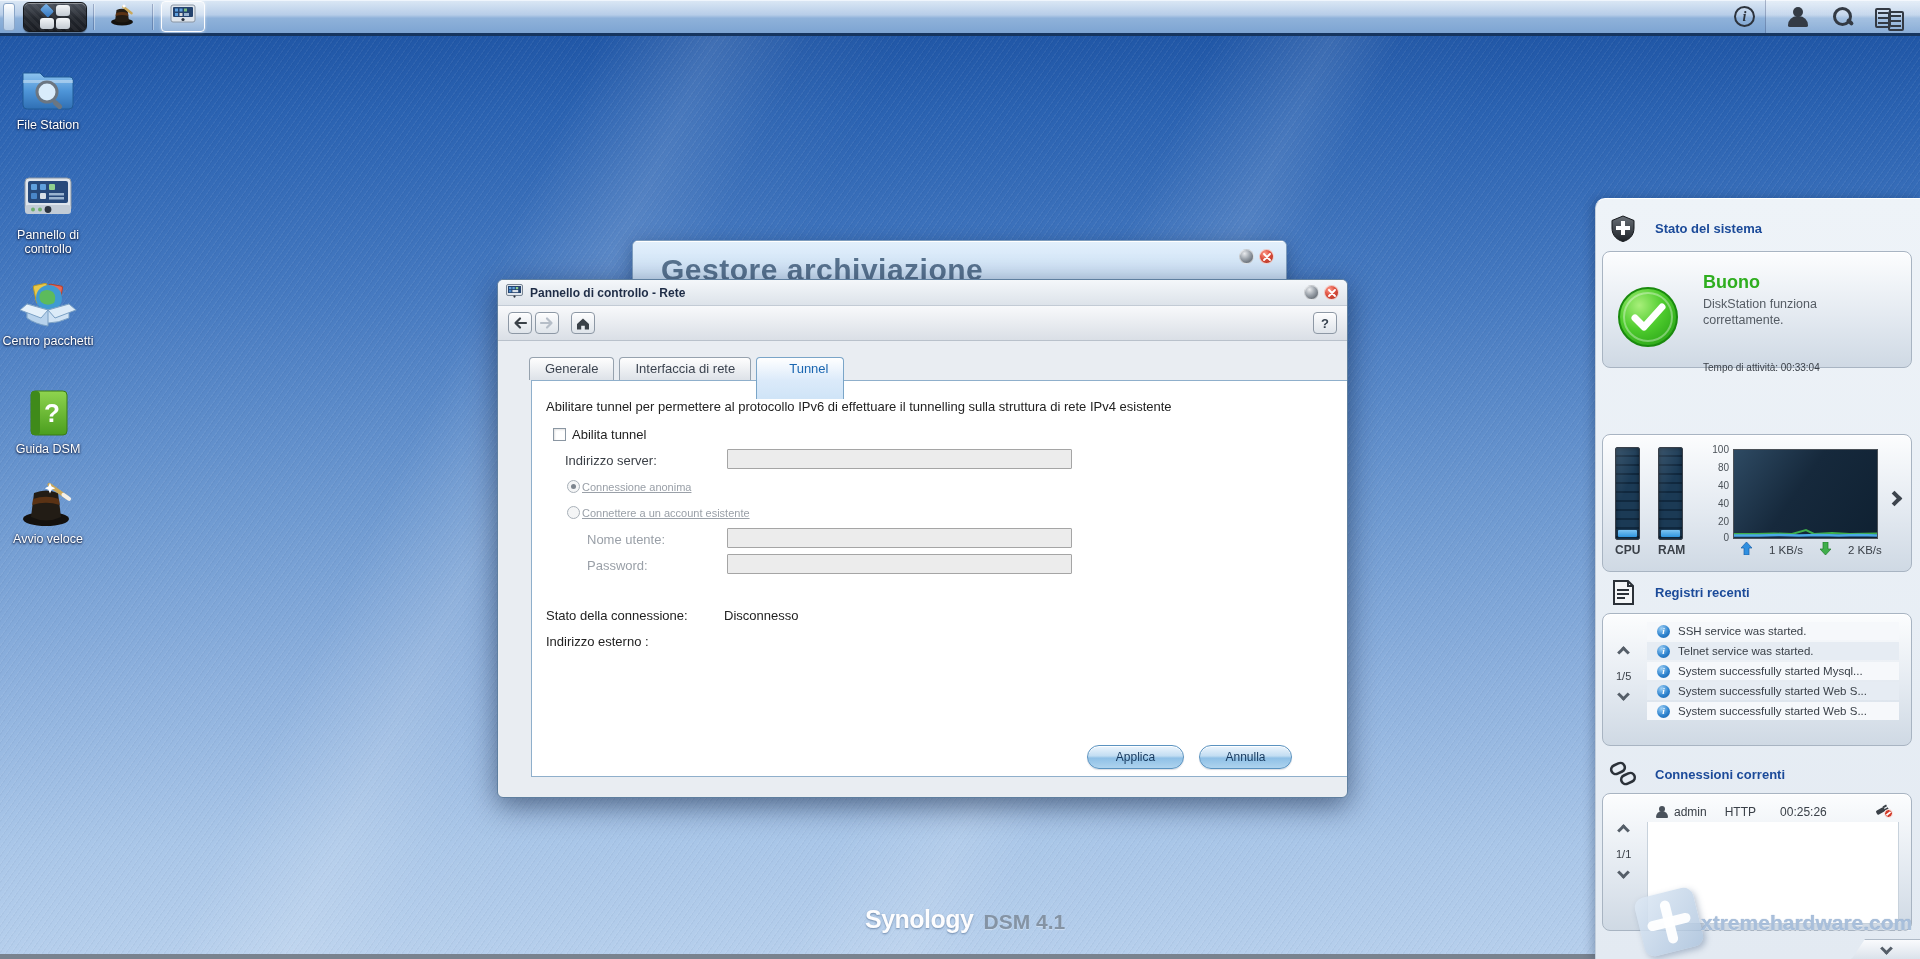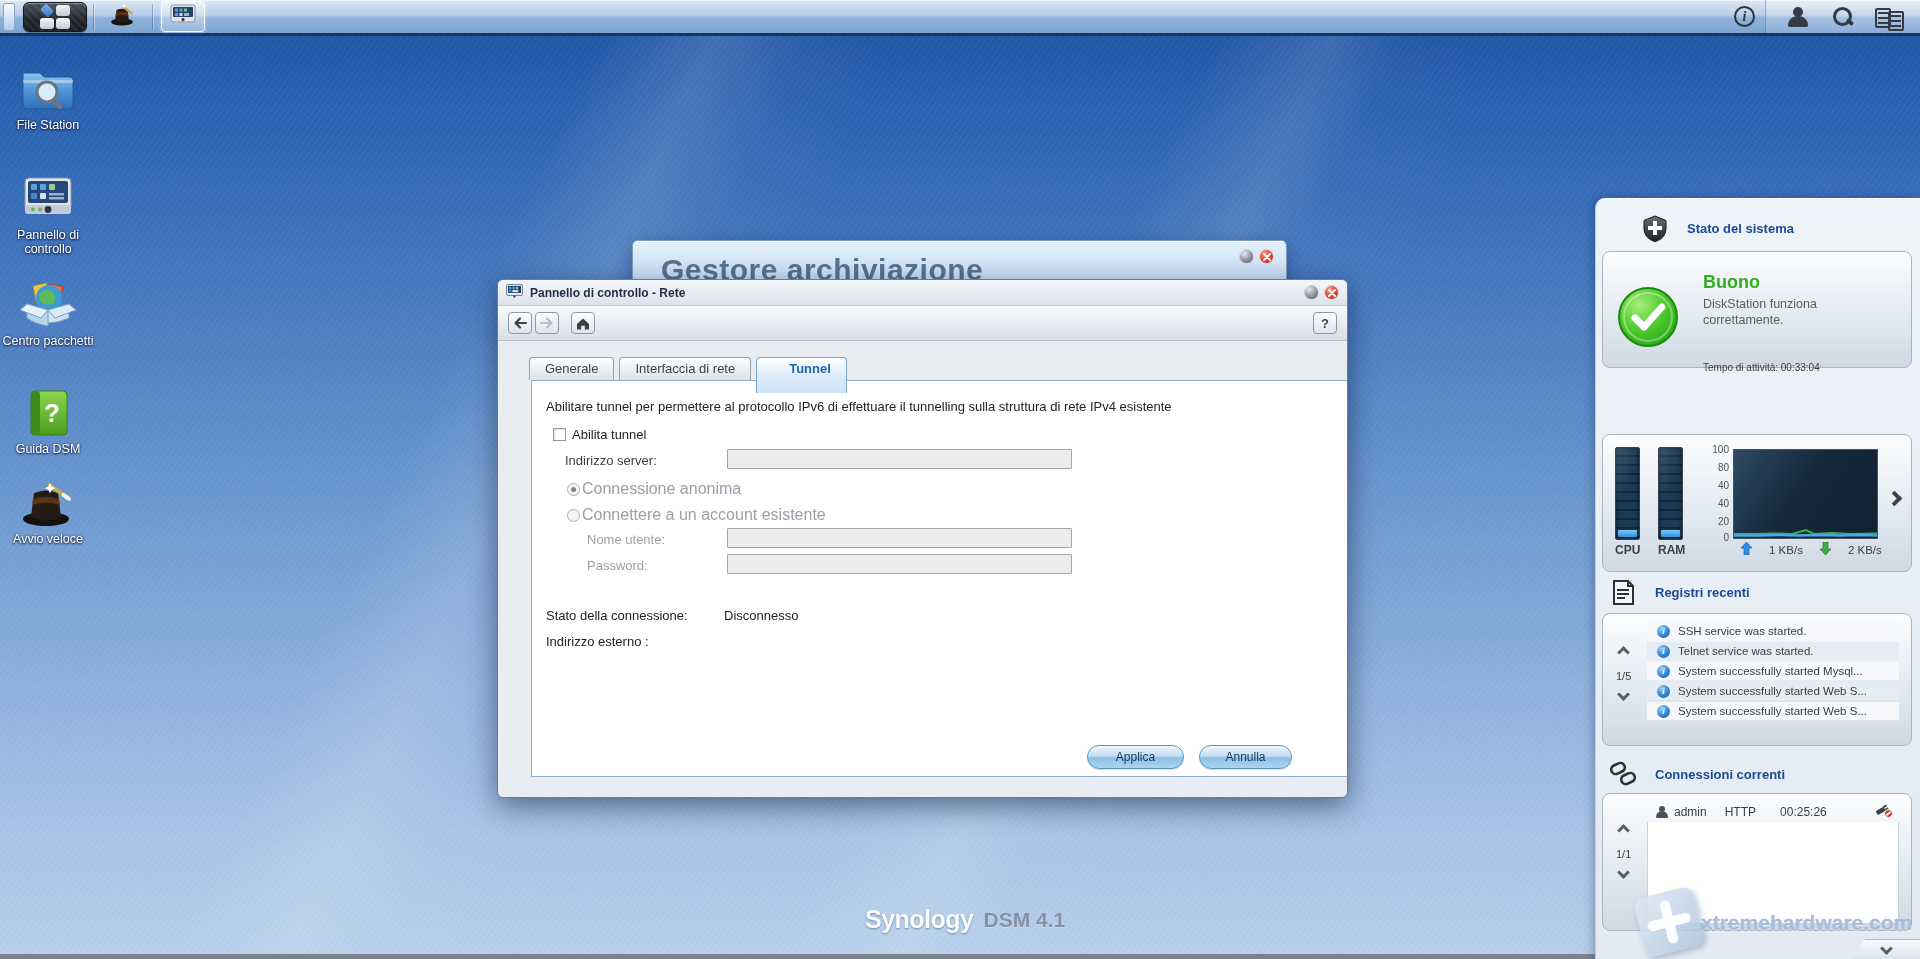--- a/index.html
+++ b/index.html
@@ -115,42 +115,42 @@
   }
   .tool-btn.home { margin-left:9px; }
   .tool-btn.help { margin-left:auto; margin-right:0; font-size:13px; font-weight:bold; color:#36414e; }
   .dlg-tabs { position:absolute; left:31px; top:77px; display:flex; gap:5px; z-index:3; }
   .tab {
     height:23px; line-height:21px; padding:0 15px; font-size:13px; color:#3c4450;
     border:1px solid #96a2ae; border-bottom:none; border-radius:4px 4px 0 0;
     background:linear-gradient(180deg,#fefefe,#dde2e8);
   }
   .tab.active {
-    height:36px; font-weight:bold; color:#1a66b0; border-color:#7aa5c8;
+    height:42px; font-weight:normal; color:#1a66b0; border-color:#7aa5c8;
     background:linear-gradient(180deg,#ffffff 0%, #dbeafa 55%, #cfe4f7 100%);
     padding-left:32px;
   }
   .dlg-panel {
     position:absolute; left:33px; top:100px; width:925px; height:397px;
     background:#fff; border:1px solid #8fafcb;
   }
   .desc { position:absolute; left:14px; top:18px; font-size:13px; color:#222; }
   .chk-row { position:absolute; left:15px; top:46px; display:flex; align-items:center; }
   .checkbox { width:13px; height:13px; background:#fff; border:1px solid #8a96a2; box-shadow:inset 1px 1px 2px rgba(0,0,0,0.12); }
   .chk-row span { margin-left:6px; font-size:13px; color:#222; }
   .frm-label { position:absolute; font-size:13px; color:#3a3f46; }
   .frm-label.dim { color:#9aa0a8; }
   .frm-input {
     position:absolute; left:195px; width:345px; height:20px;
     background:#ececec; border:1px solid #a5a5a5; border-radius:1px;
   }
   .radio-row { position:absolute; left:33px; display:flex; align-items:center; }
   .radio { width:13px; height:13px; border-radius:50%; border:1px solid #a8b0b8; background:#f4f5f6; position:relative; }
   .radio.sel::after { content:""; position:absolute; left:3px; top:3px; width:5px; height:5px; border-radius:50%; background:#7d858e; }
-  .radio-row span { margin-left:2px; font-size:16px; color:#9aa0a8; }
+  .radio-row span { margin-left:2px; font-size:11px; color:#9aa0a8;text-decoration:underline; }
   .status-label { position:absolute; left:14px; font-size:13px; color:#222; }
   .status-value { position:absolute; left:192px; font-size:13px; color:#222; }
   .dlg-btn {
     position:absolute; top:364px; height:24px; border-radius:12px; border:1px solid #5b93c0;
     background:linear-gradient(180deg,#eef6fd 0%, #c2ddf2 45%, #8fc0e6 55%, #aed3ee 100%);
     font-size:12px; color:#16395e; text-align:center; line-height:22px;
     box-shadow:inset 0 1px 0 rgba(255,255,255,0.9), 0 1px 1px rgba(0,30,70,0.15);
   }
 
   
@@ -214,21 +214,21 @@
     color:rgba(166,190,218,0.95); text-shadow:0 1px 0 rgba(255,255,255,0.55), 0 0 1px rgba(110,140,180,0.8); }
 
   .collapse-tab {
     position:absolute; left:255px; top:740px; width:70px; height:21px; z-index:6;
     background:linear-gradient(180deg,#fafbfd,#d9e1ea); border:1px solid #aeb9c6; border-bottom:none;
     clip-path:polygon(20% 0, 100% 0, 100% 100%, 0 100%);
     display:flex; align-items:center; justify-content:center;
   }
 
   
-  .branding { position:absolute; left:865px; top:905px; z-index:4; display:flex; align-items:center; gap:10px; }
+  .branding { position:absolute; left:865px; top:905px; z-index:4; display:flex; align-items:flex-end; gap:10px; }
   .branding .logo { font-size:25px; font-weight:bold; color:#fdfdfe; letter-spacing:-0.5px; text-shadow:0 1px 2px rgba(40,70,110,0.5); }
   .branding .ver { font-size:21px; font-weight:bold; color:#8493a4; text-shadow:0 1px 1px rgba(255,255,255,0.35); }
 </style>
 </head>
 <body>
 
 <div class="desktop"></div>
 <div class="bottom-strip"></div>
 
 <div class="taskbar">
@@ -459,21 +459,21 @@
     <div class="status-value" style="top:227px;">Disconnesso</div>
     <div class="status-label" style="top:253px;">Indirizzo esterno :</div>
 
     <div class="dlg-btn" style="left:555px; width:97px;">Applica</div>
     <div class="dlg-btn" style="left:667px; width:93px;">Annulla</div>
   </div>
 </div>
 
 <div class="sidebar">
 
-  <div class="sb-head" style="top:16px;padding-left:32px;">
+  <div class="sb-head" style="top:16px;">
     <span class="ic">
       <svg width="26" height="27" viewBox="0 0 26 27">
         <defs>
             <linearGradient id="shg" x1="0" y1="0" x2="0" y2="1">
               <stop offset="0" stop-color="#6a7077"></stop>
               <stop offset="1" stop-color="#1e2227"></stop>
             </linearGradient>
           </defs>
         <path d="M13 1 L24 5.5 V13 C24 20.5 19 25 13 26.5 C7 25 2 20.5 2 13 V5.5 Z" fill="url(#shg)" stroke="#15181c"></path>
         <rect x="11" y="6" width="4" height="14" fill="#fff"></rect>

